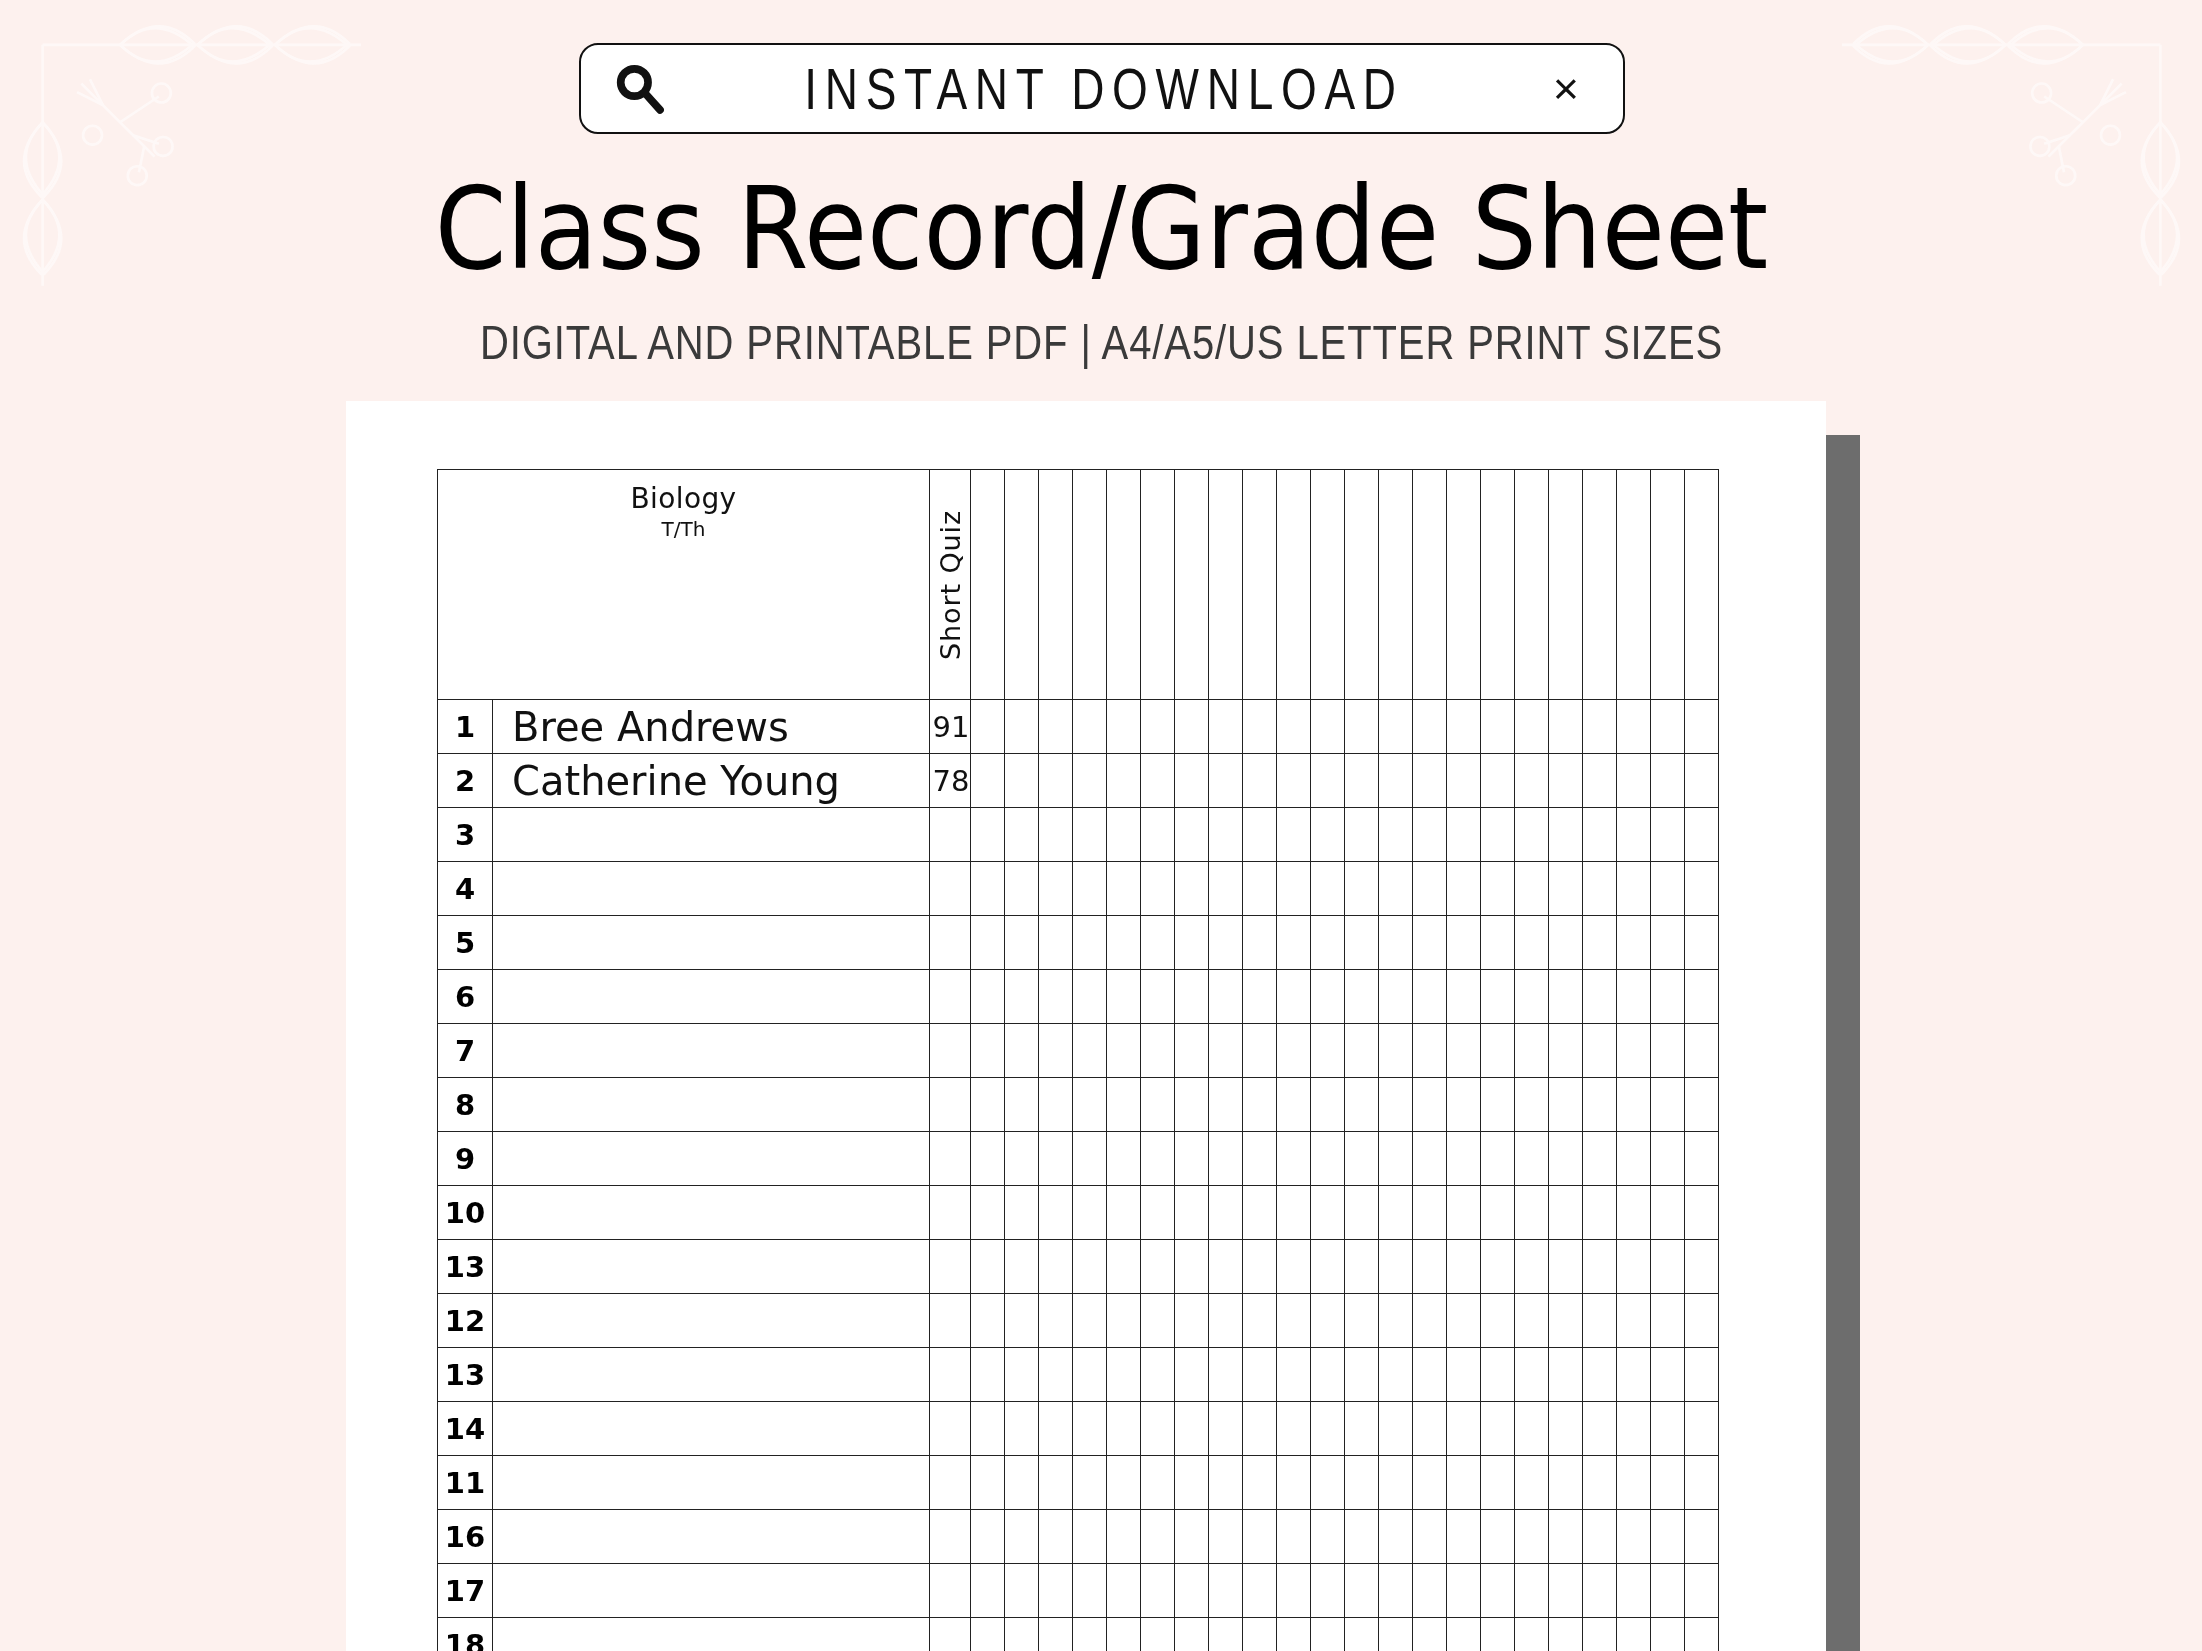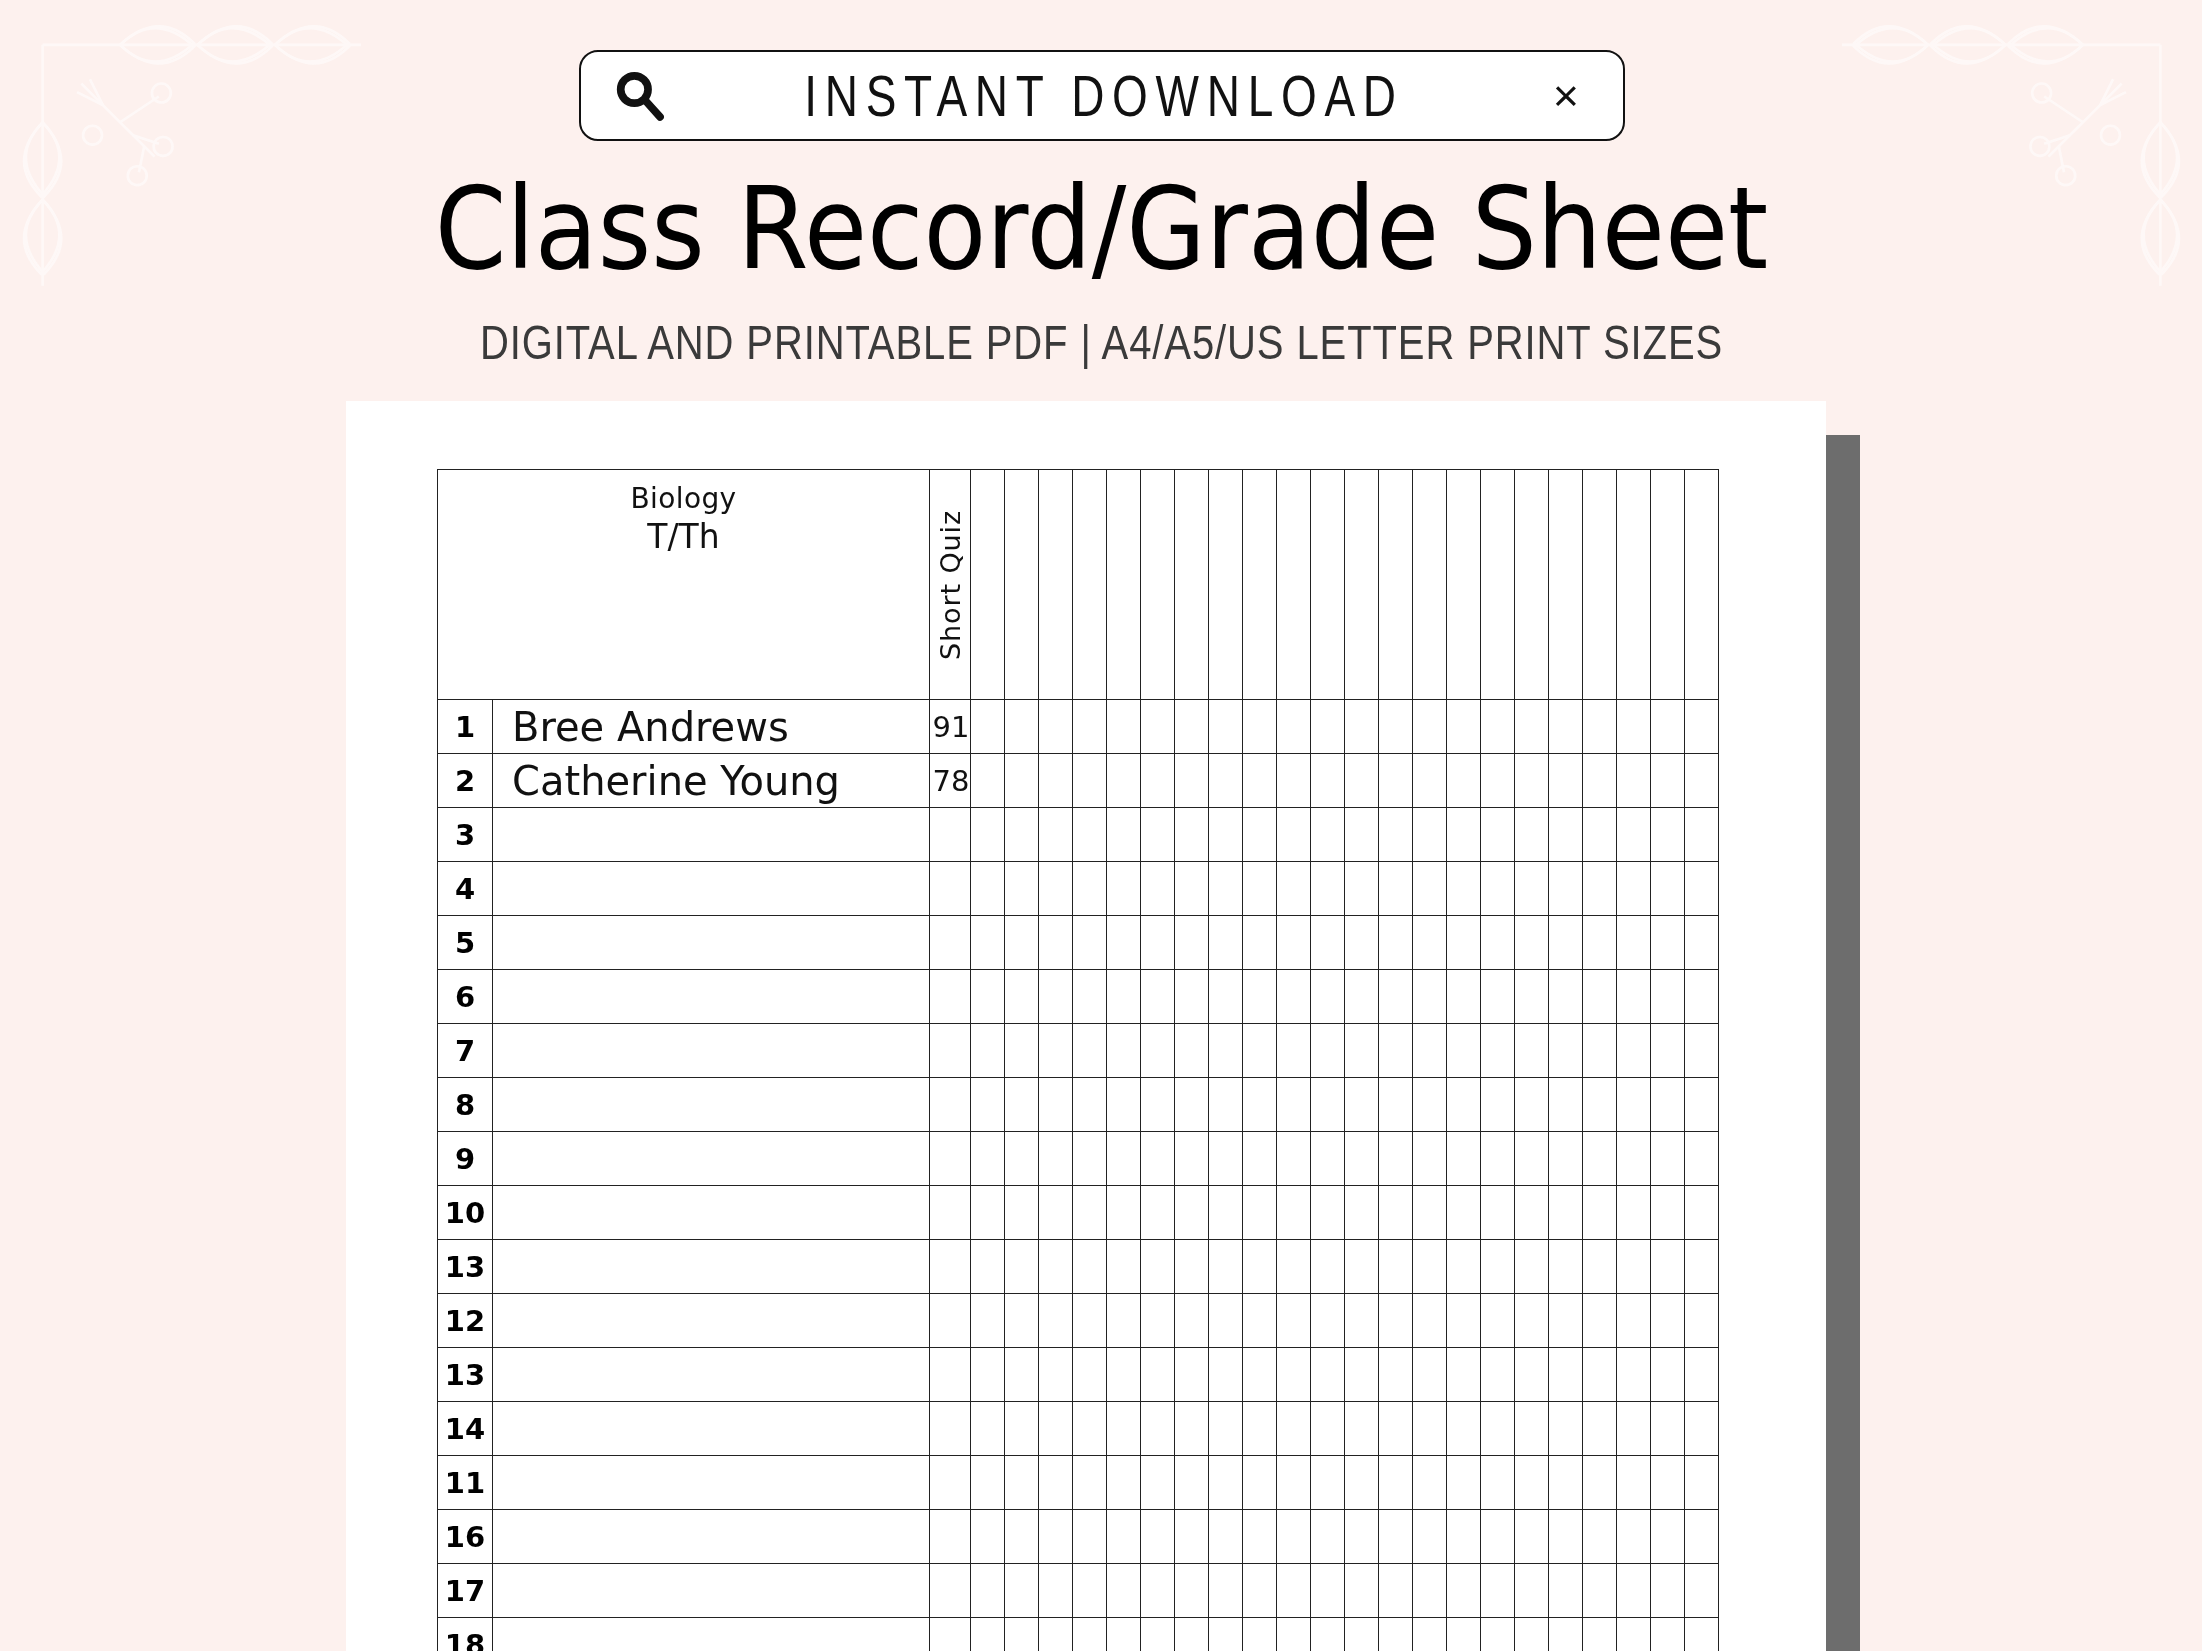--- a/index.html
+++ b/index.html
@@ -22,21 +22,21 @@
     height: 293px;
     opacity: 0.55;
     pointer-events: none;
   }
   .corner-deco.tl { top: -6.9px; left: -8.6px; }
   .corner-deco.tr { top: -6.9px; right: -8.6px; transform: scaleX(-1); }
 
   
   .pill-wrap {
     position: absolute;
-    top: 50px;
+    top: 43px;
     left: 0;
     width: 2203px;
     display: flex;
     justify-content: center;
   }
   .pill {
     width: 1046px;
     height: 91px;
     background: #ffffff;
     border: 2.6px solid #111111;
@@ -156,21 +156,21 @@
   }
   .hdr-subject {
     font-family: "DejaVu Sans", sans-serif;
     font-size: 28px;
     color: #111111;
     line-height: 1.18;
     letter-spacing: 0.4px;
   }
   .hdr-schedule {
     font-family: "DejaVu Sans", sans-serif;
-    font-size: 33px;
+    font-size: 20px;
     color: #111111;
     line-height: 1.2;
     margin-top: 1.7px;
   }
   .hdr-rot-cell {
     height: 230px;
     vertical-align: middle;
     text-align: center;
     position: relative;
   }

